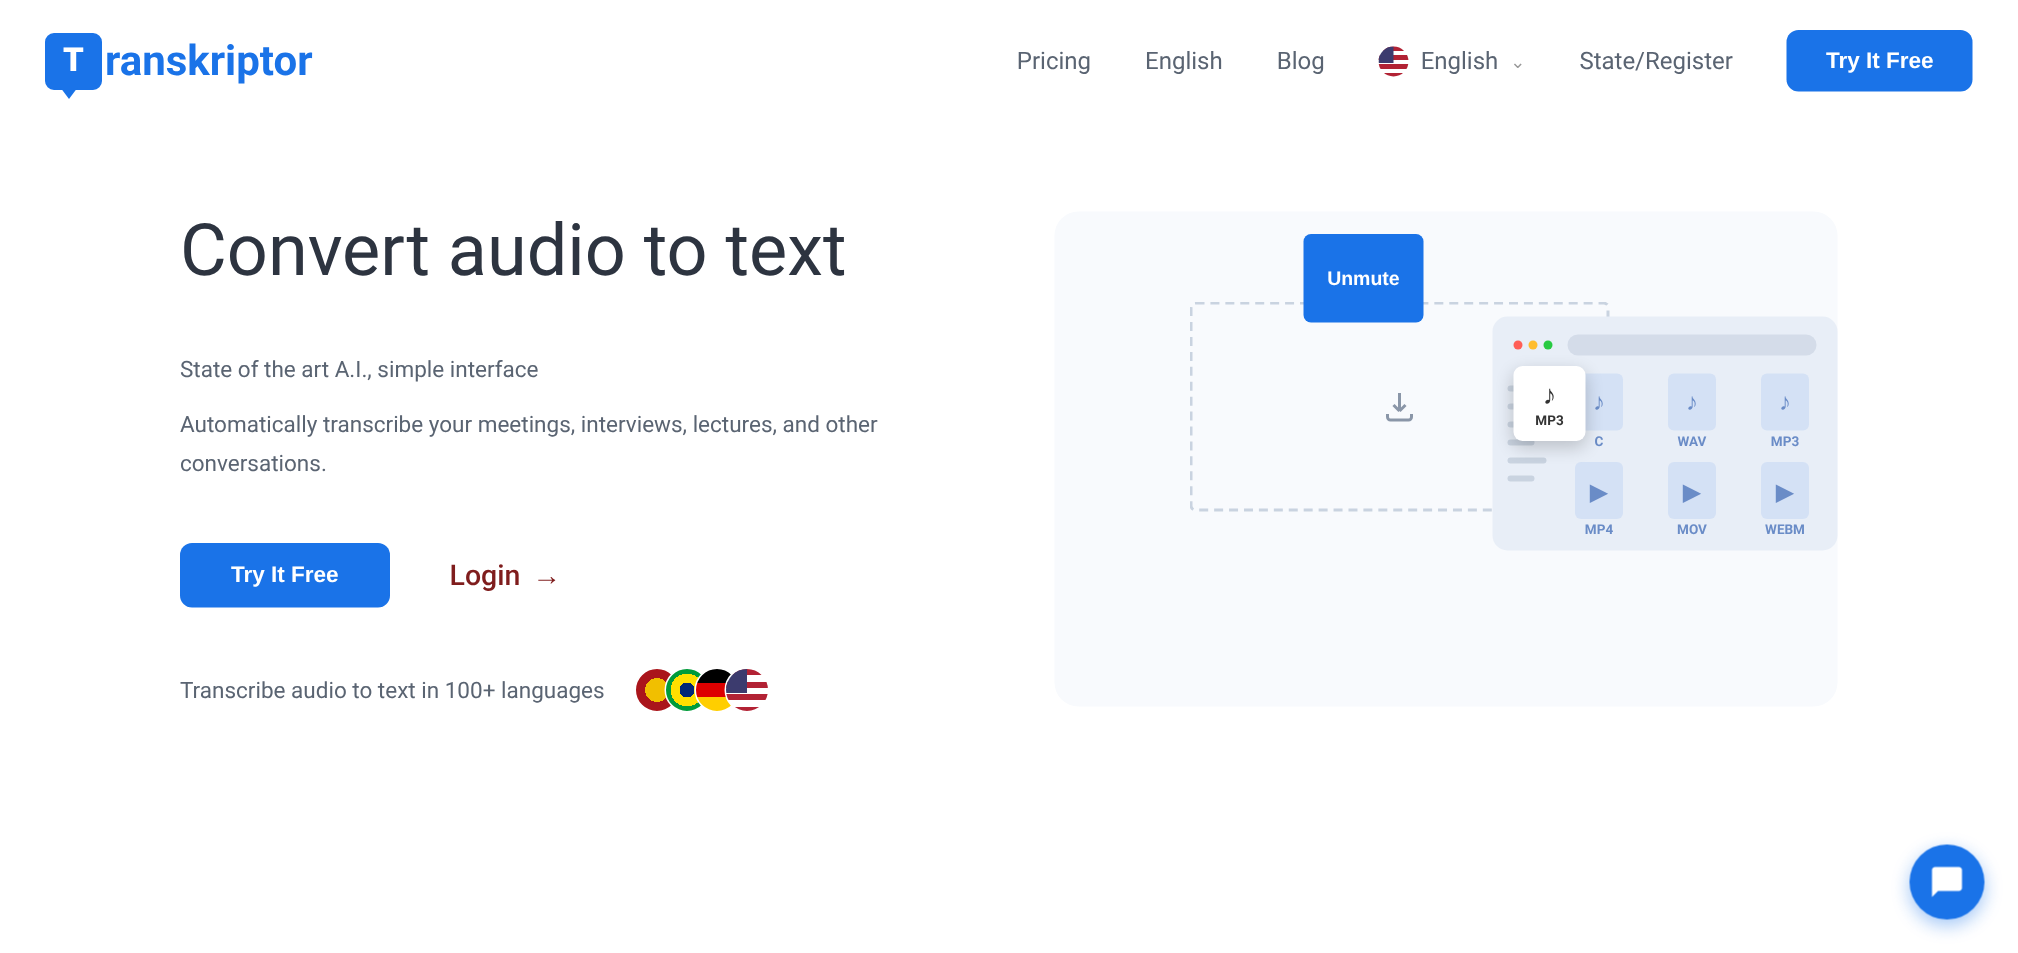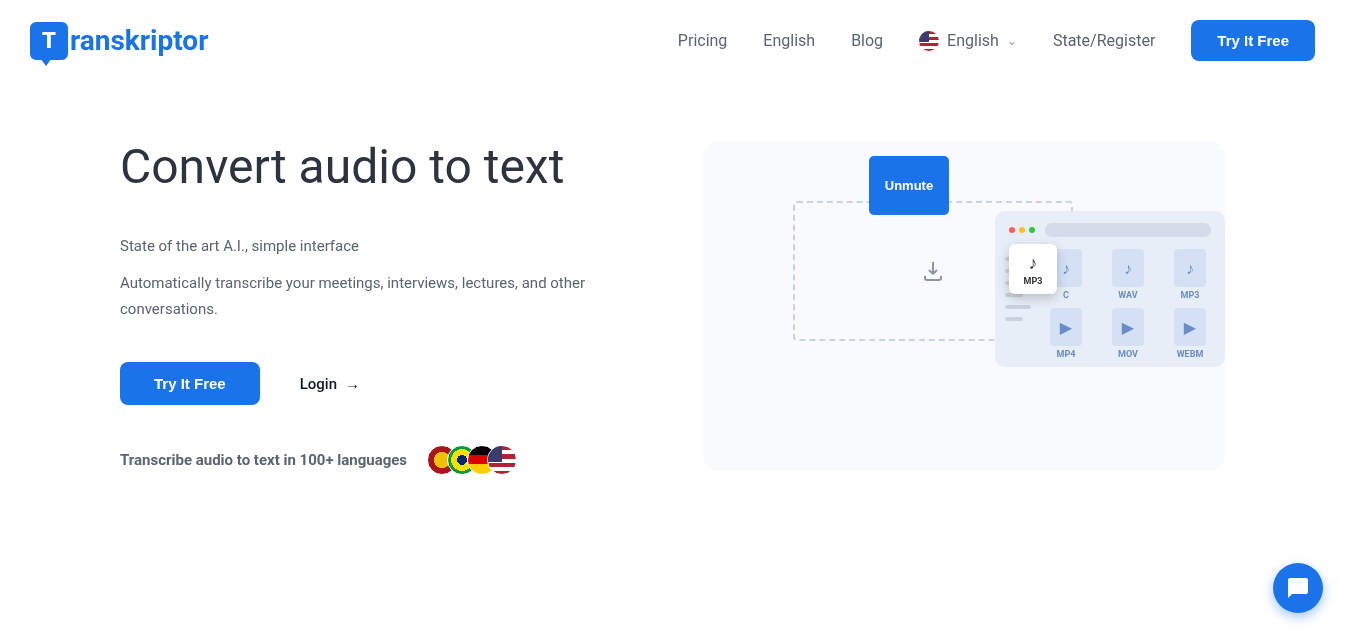--- a/index.html
+++ b/index.html
@@ -129,36 +129,35 @@
       background: #1a73e8;
       color: #fff;
       border: none;
       padding: 13px 34px;
       border-radius: 8px;
       font-size: 15px;
       font-weight: 600;
       cursor: pointer;
     }
     .login-link {
-      color: #0f172a;
-      font-size: 15px;
+      color: #7f1d1d;
+      font-size: 19px;
       font-weight: 500;
       cursor: pointer;
       display: flex;
       align-items: center;
       gap: 8px;
       text-align: center;
     }
     .lang-note {
       display: flex;
       align-items: center;
       gap: 20px;
       color: #5a6472;
       font-size: 15px;
-      font-weight: bold;
     }
     .flag-cluster {
       display: flex;
     }
     .flag-circ {
       width: 30px;
       height: 30px;
       border-radius: 50%;
       margin-left: -10px;
       border: 1px solid #fff;

